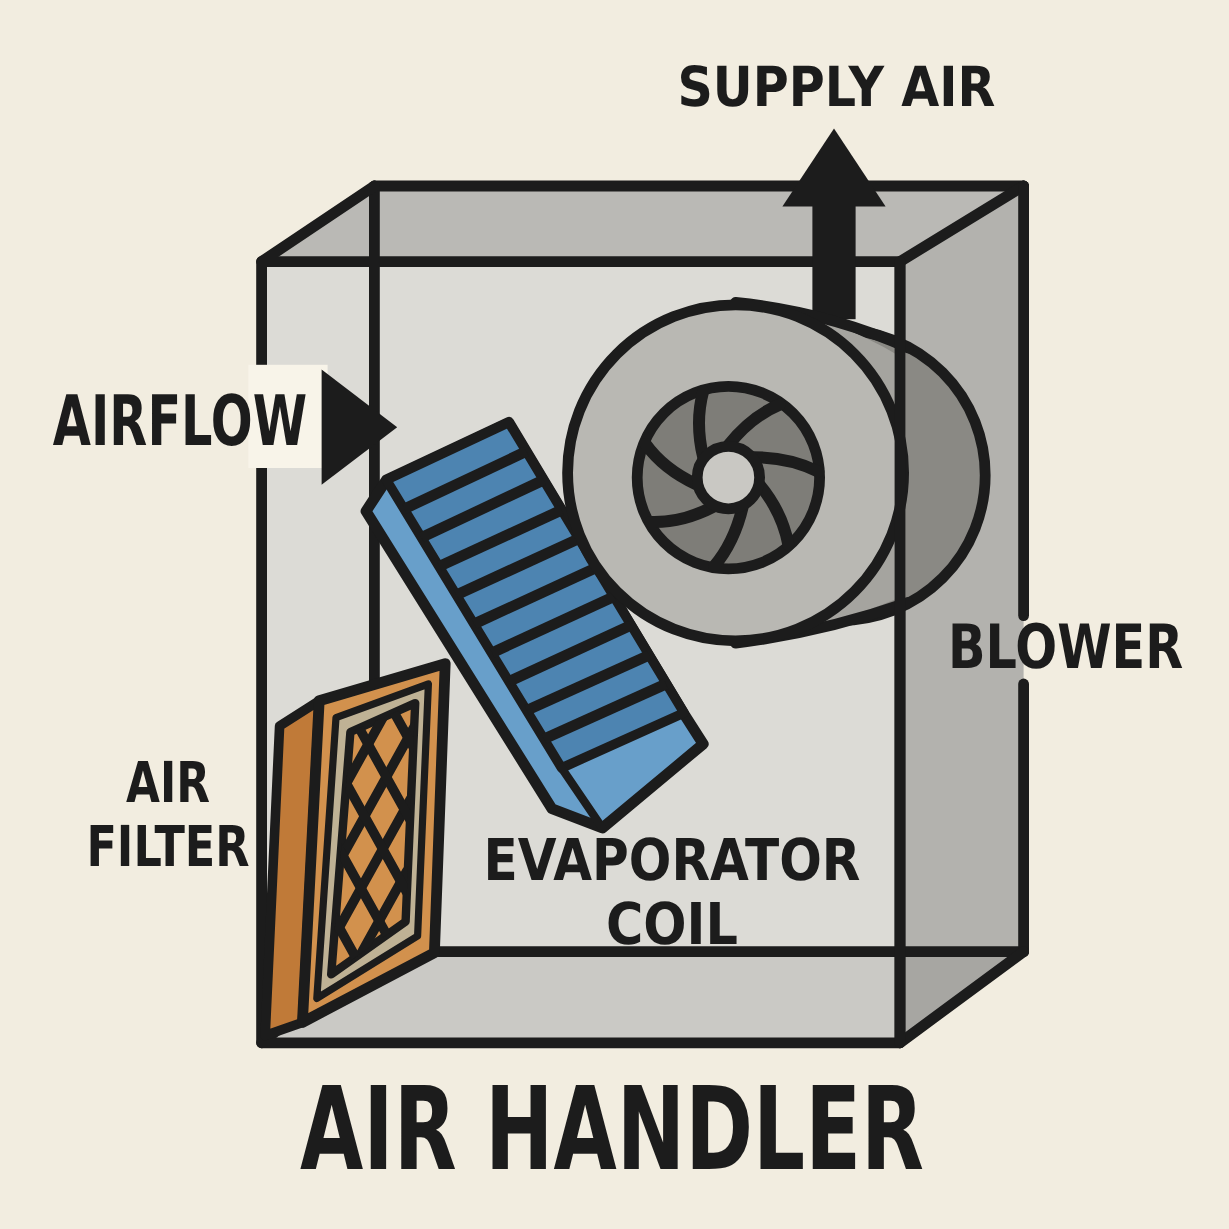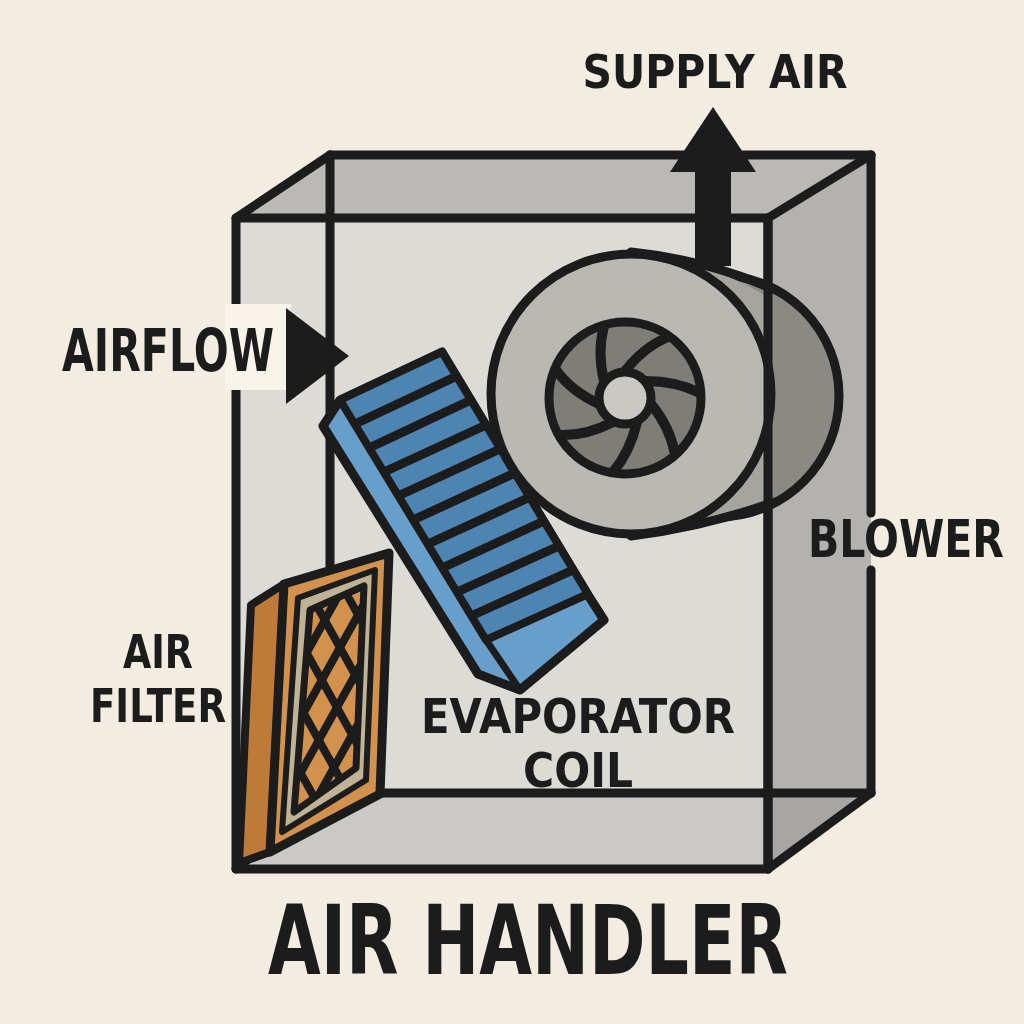--- a/index.html
+++ b/index.html
@@ -2,21 +2,21 @@
 <html style="--c-background: #f2ede0; --c-outline: #1c1c1c; --c-box_front: #dcdbd6; --c-box_top: #bab9b5; --c-box_side: #b3b2ae; --c-box_floor: #cac9c5; --c-box_corner: #a7a6a2; --c-coil_face: #4d84b1; --c-coil_edge: #689fca; --c-filter_front: #d2914d; --c-filter_side: #c07a38; --c-filter_tan: #bfb295; --c-blower_disc: #b9b8b3; --c-blower_inner: #7e7d78; --c-blower_hub: #c9c8c3; --c-drum_front: #a5a49f; --c-drum_back: #8a8984; --c-arrow_black: #1c1c1c; --c-label_backing: #f8f4e9;"><head>
 <meta charset="utf-8">
 <style>
   html,body{margin:0;padding:0;}
   body{
     width:1024px;height:1024px;
     background:var(--c-background,#f2ede0);
     font-family:"DejaVu Sans","Liberation Sans",sans-serif;
     overflow:hidden;
   }
-  .stage{position:relative;width:884px;height:1024px;padding-left:18px;}
+  .stage{position:relative;width:884px;height:1024px;}
   svg{display:block;}
 
   
   .f-front{fill:var(--c-box_front);}
   .f-top{fill:var(--c-box_top);}
   .f-side{fill:var(--c-box_side);}
   .f-floor{fill:var(--c-box_floor);}
   .f-corner{fill:var(--c-box_corner);}
 
   .edge{stroke:var(--c-outline);stroke-width:9;stroke-linecap:round;stroke-linejoin:round;fill:none;}

